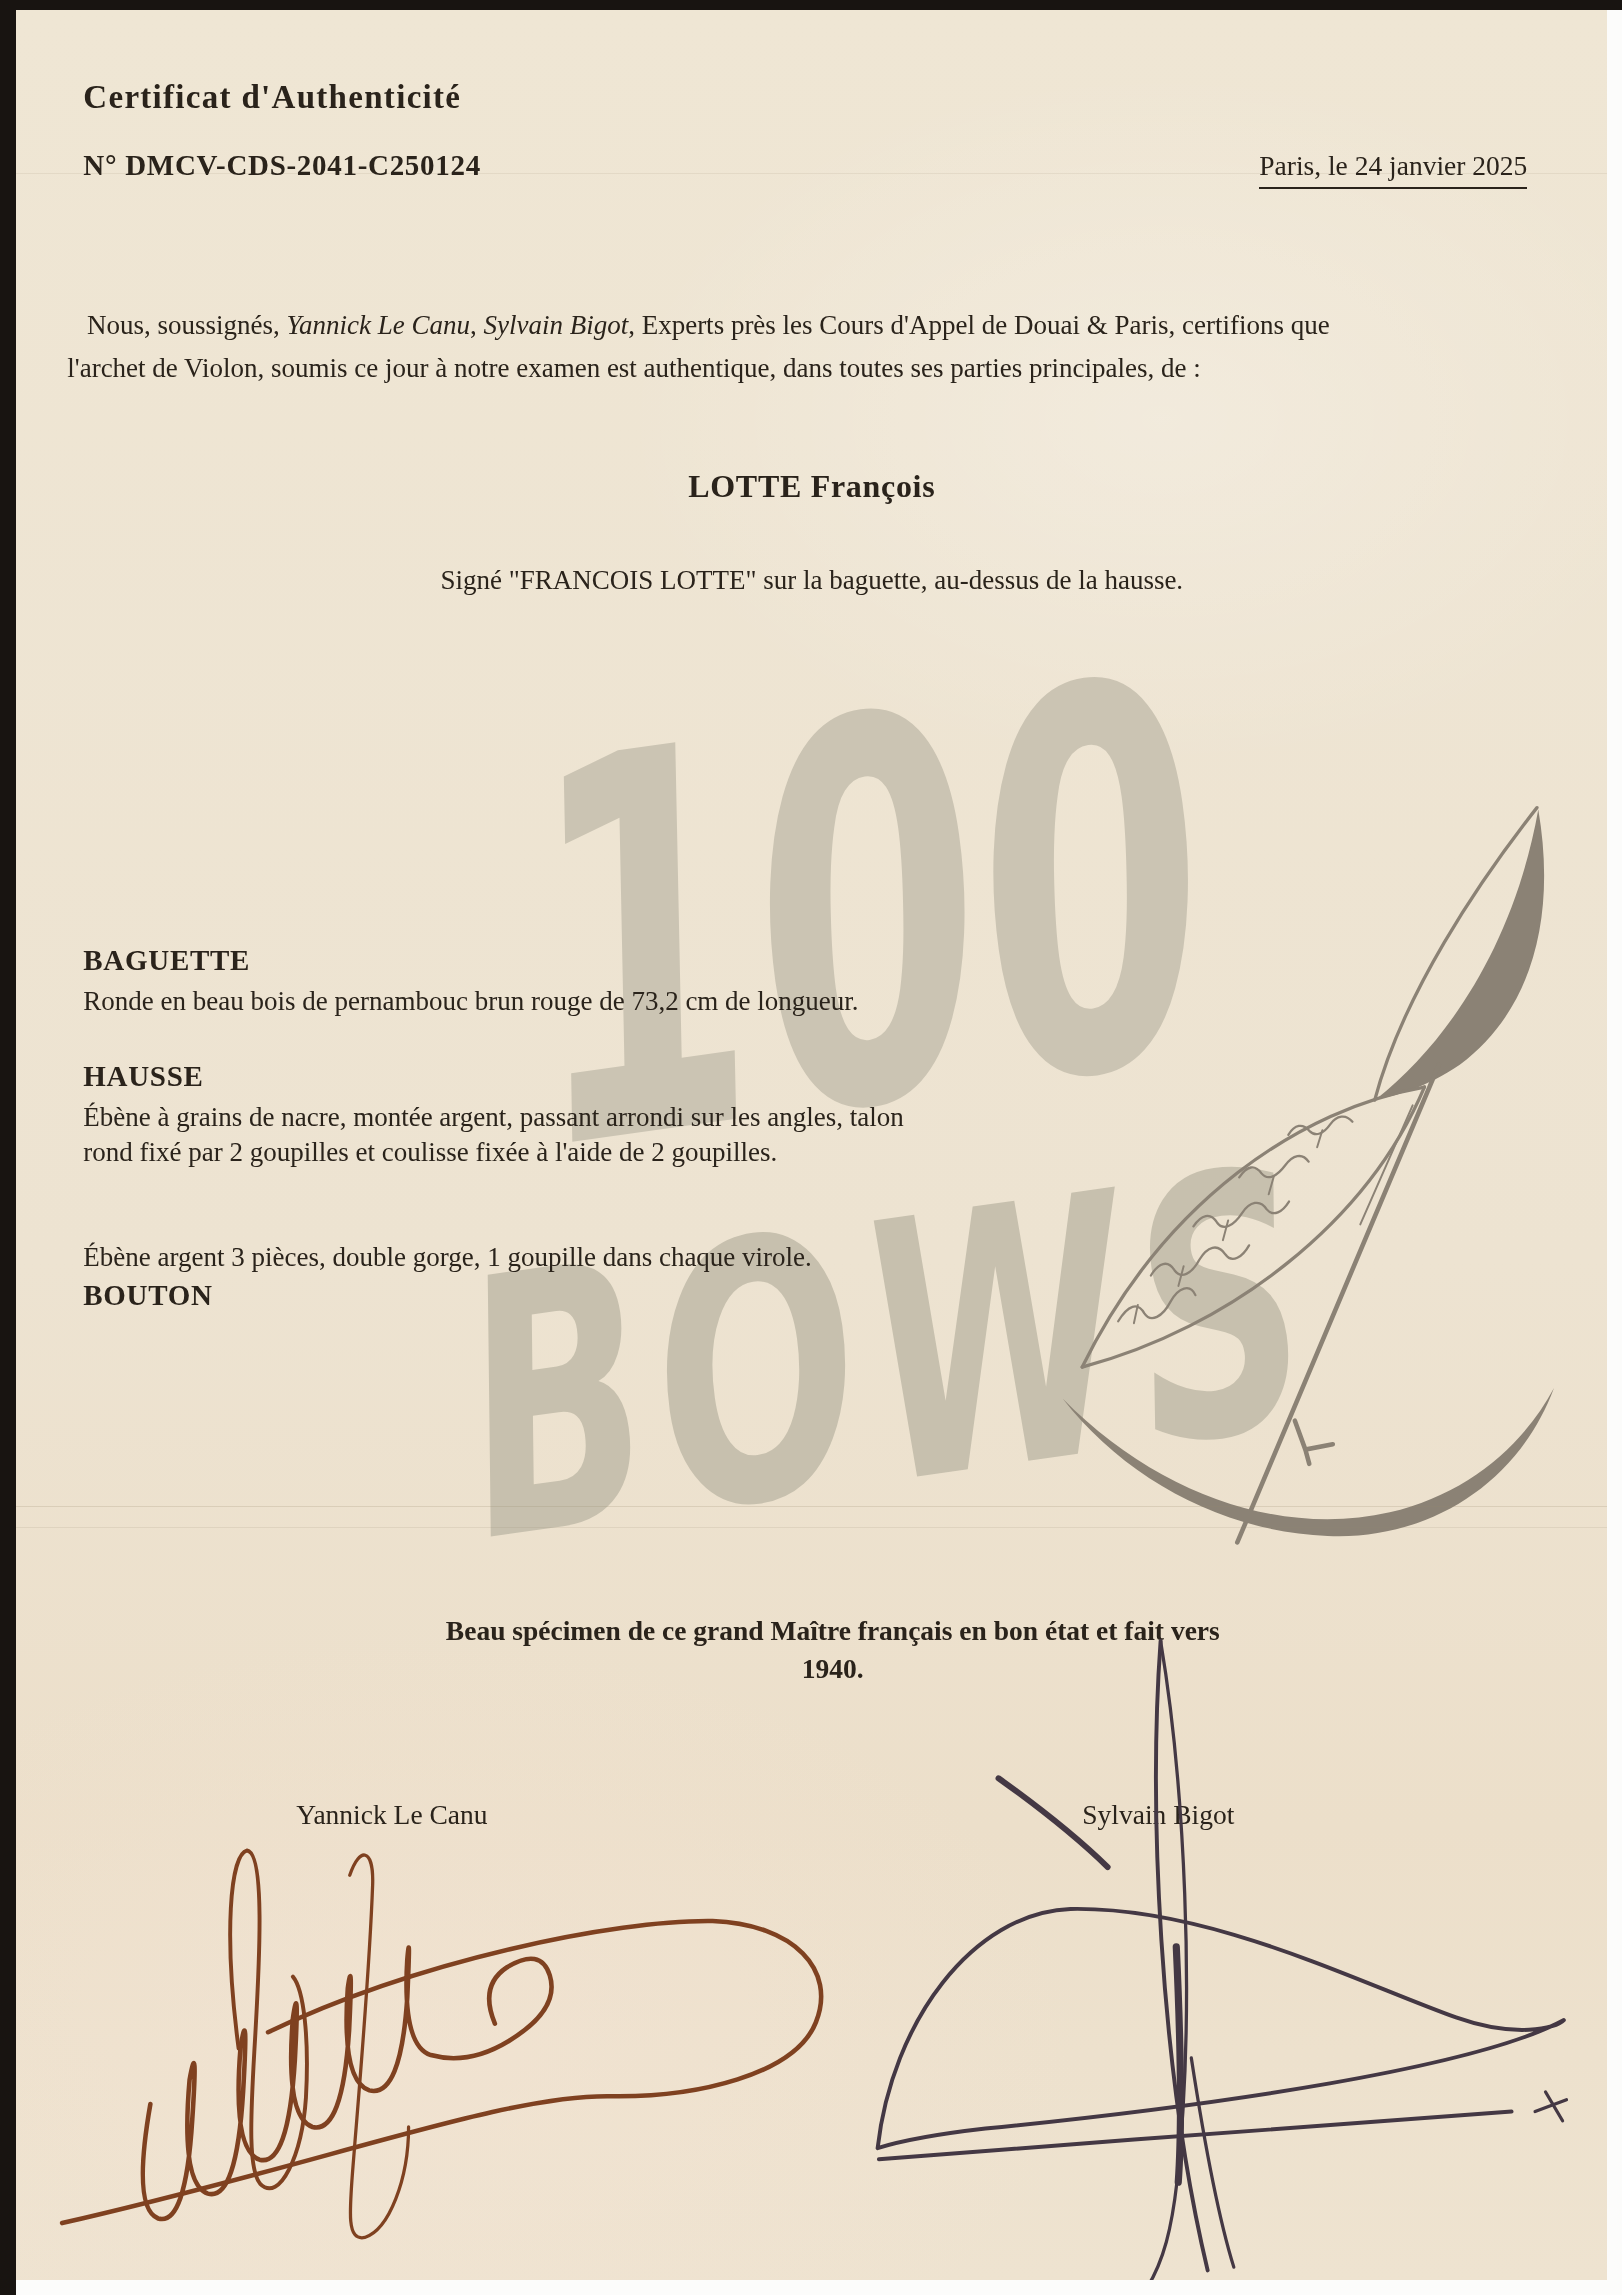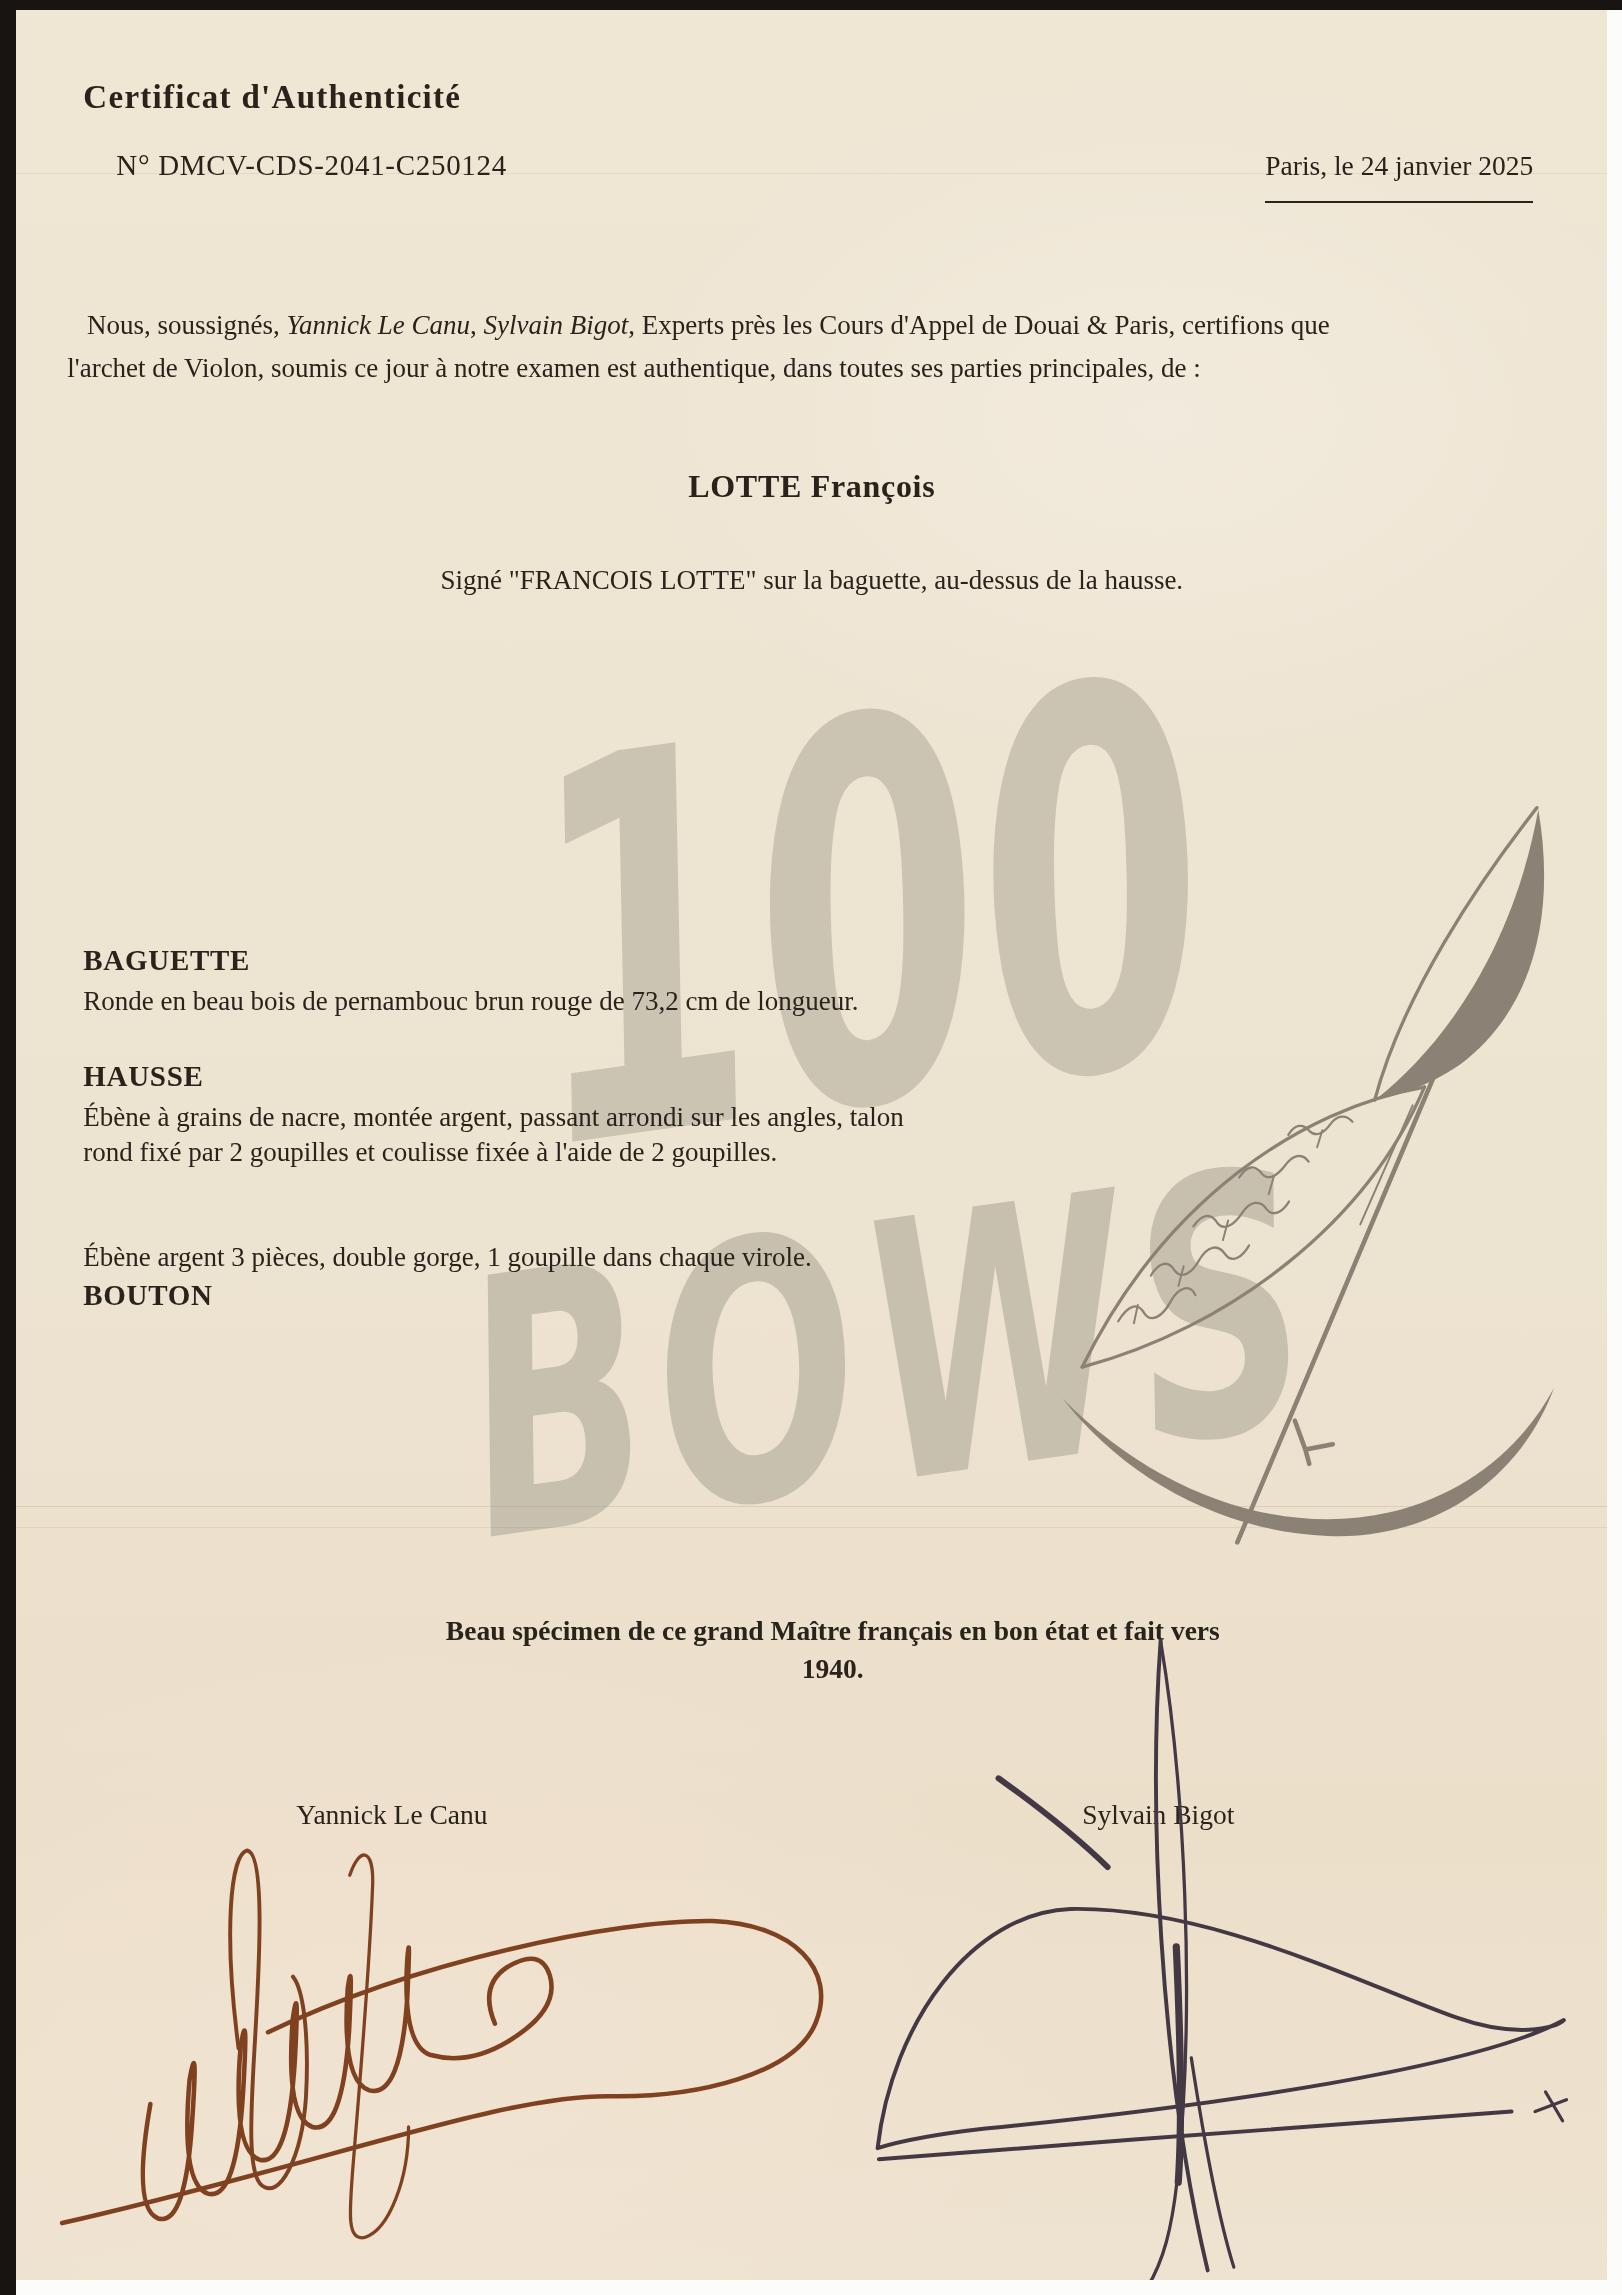--- a/index.html
+++ b/index.html
@@ -19,22 +19,22 @@
   }
   .edge-top{position:absolute;left:0;top:0;width:100%;height:9.8px;background:#181411;z-index:11;}
   .edge-left{position:absolute;left:0;top:0;width:16.3px;height:100%;background:#181411;z-index:11;}
   .edge-right{position:absolute;right:0;top:0;width:15px;height:100%;background:#fcfcfb;z-index:10;}
   .edge-bottom{position:absolute;left:0;bottom:0;width:100%;height:15px;background:#fcfcfb;z-index:10;}
 
   .abs{position:absolute;}
   .crease{position:absolute;left:0;width:100%;height:1.3px;background:rgba(150,135,110,0.22);z-index:3;}
 
   .doc-title{left:67px;top:69px;font-size:33px;font-weight:bold;letter-spacing:1.3px;z-index:5;}
-  .doc-number{left:67px;top:139px;font-size:29px;font-weight:normal;letter-spacing:0.7px;z-index:5;margin-left:33px;}
-  .doc-date{right:74px;top:140px;font-size:27.5px;border-bottom:2px solid #2a231b;padding-bottom:19px;z-index:5;}
+  .doc-number{left:67px;top:139px;font-size:29px;font-weight:bold;letter-spacing:0.7px;z-index:5;}
+  .doc-date{right:80px;top:140px;font-size:27.5px;border-bottom:2px solid #2a231b;padding-bottom:5px;z-index:5;}
 
   .intro{left:51px;top:286px;width:1511px;font-size:27px;line-height:1.6;z-index:5;}
   .intro .l1{text-indent:19.6px;white-space:nowrap;margin-top:8px;}
   .intro .l2{white-space:nowrap;}
   .it{font-style:italic;}
 
   .maker{left:0;top:458px;width:100%;text-align:center;font-size:32px;font-weight:bold;letter-spacing:0.7px;z-index:5;}
   .signed-note{left:0;top:555px;width:100%;text-align:center;font-size:27px;z-index:5;}
 
   .sec-h{left:67px;font-size:29px;font-weight:bold;letter-spacing:0.7px;z-index:5;}

